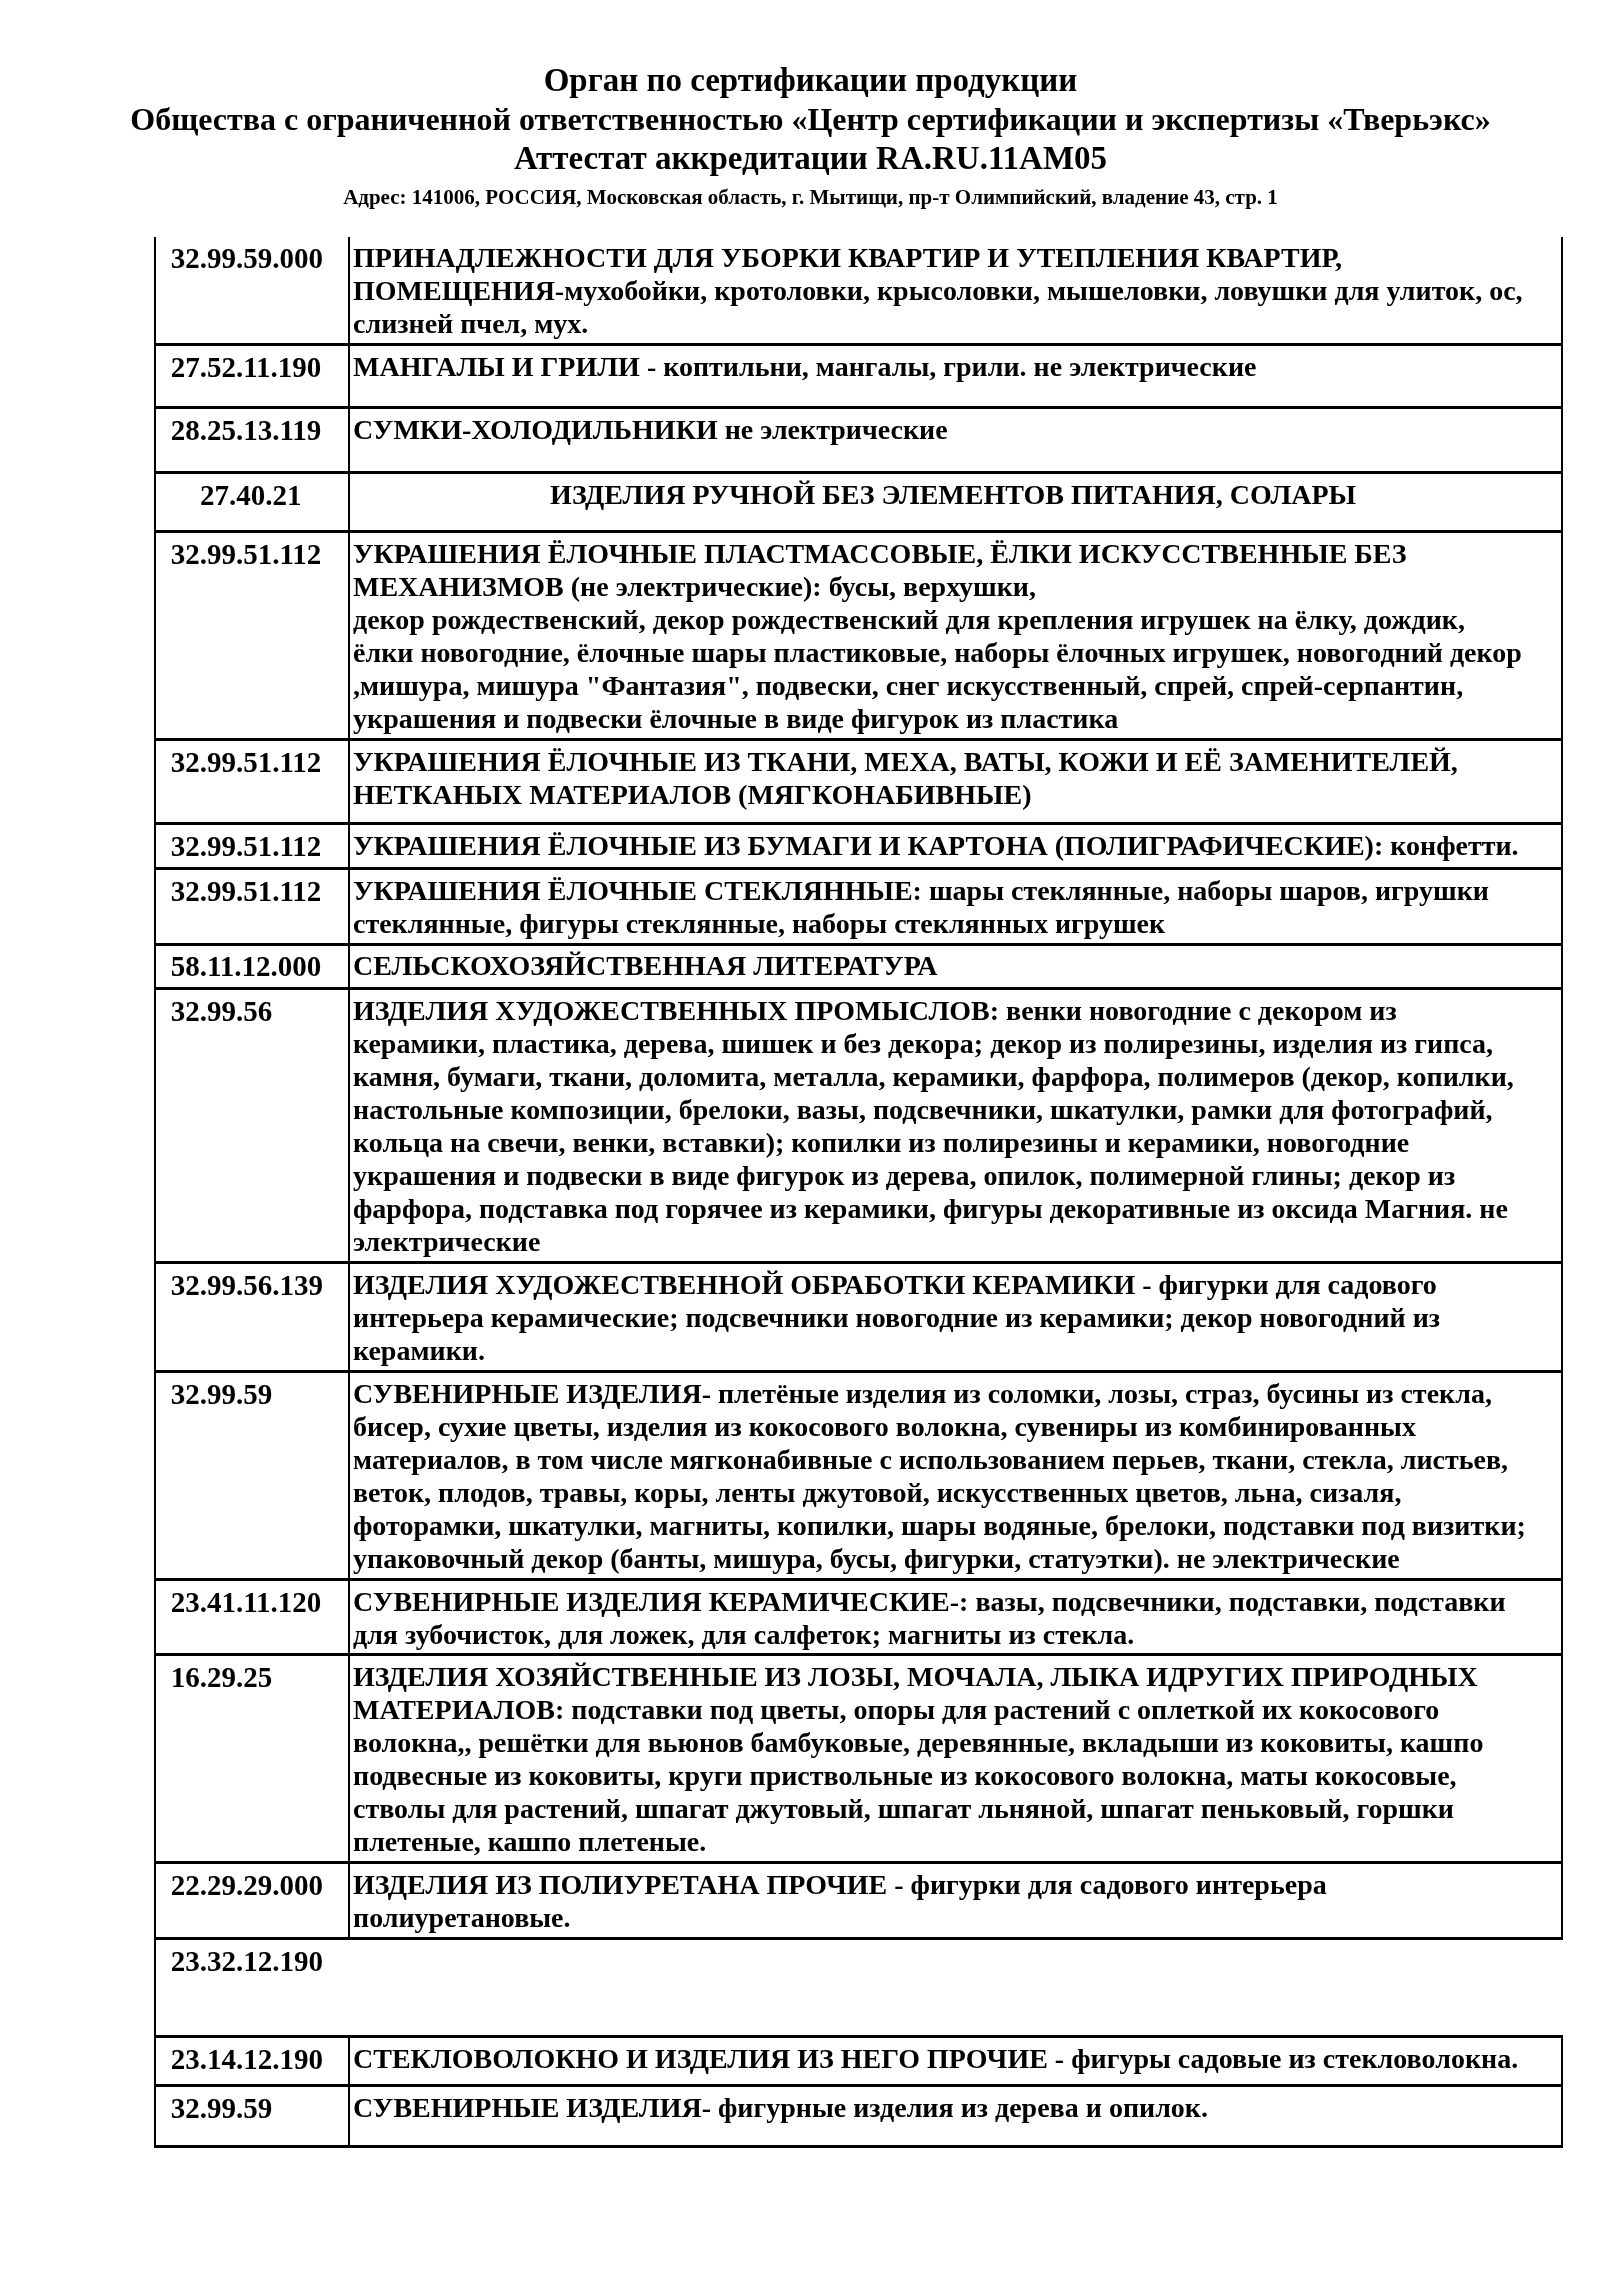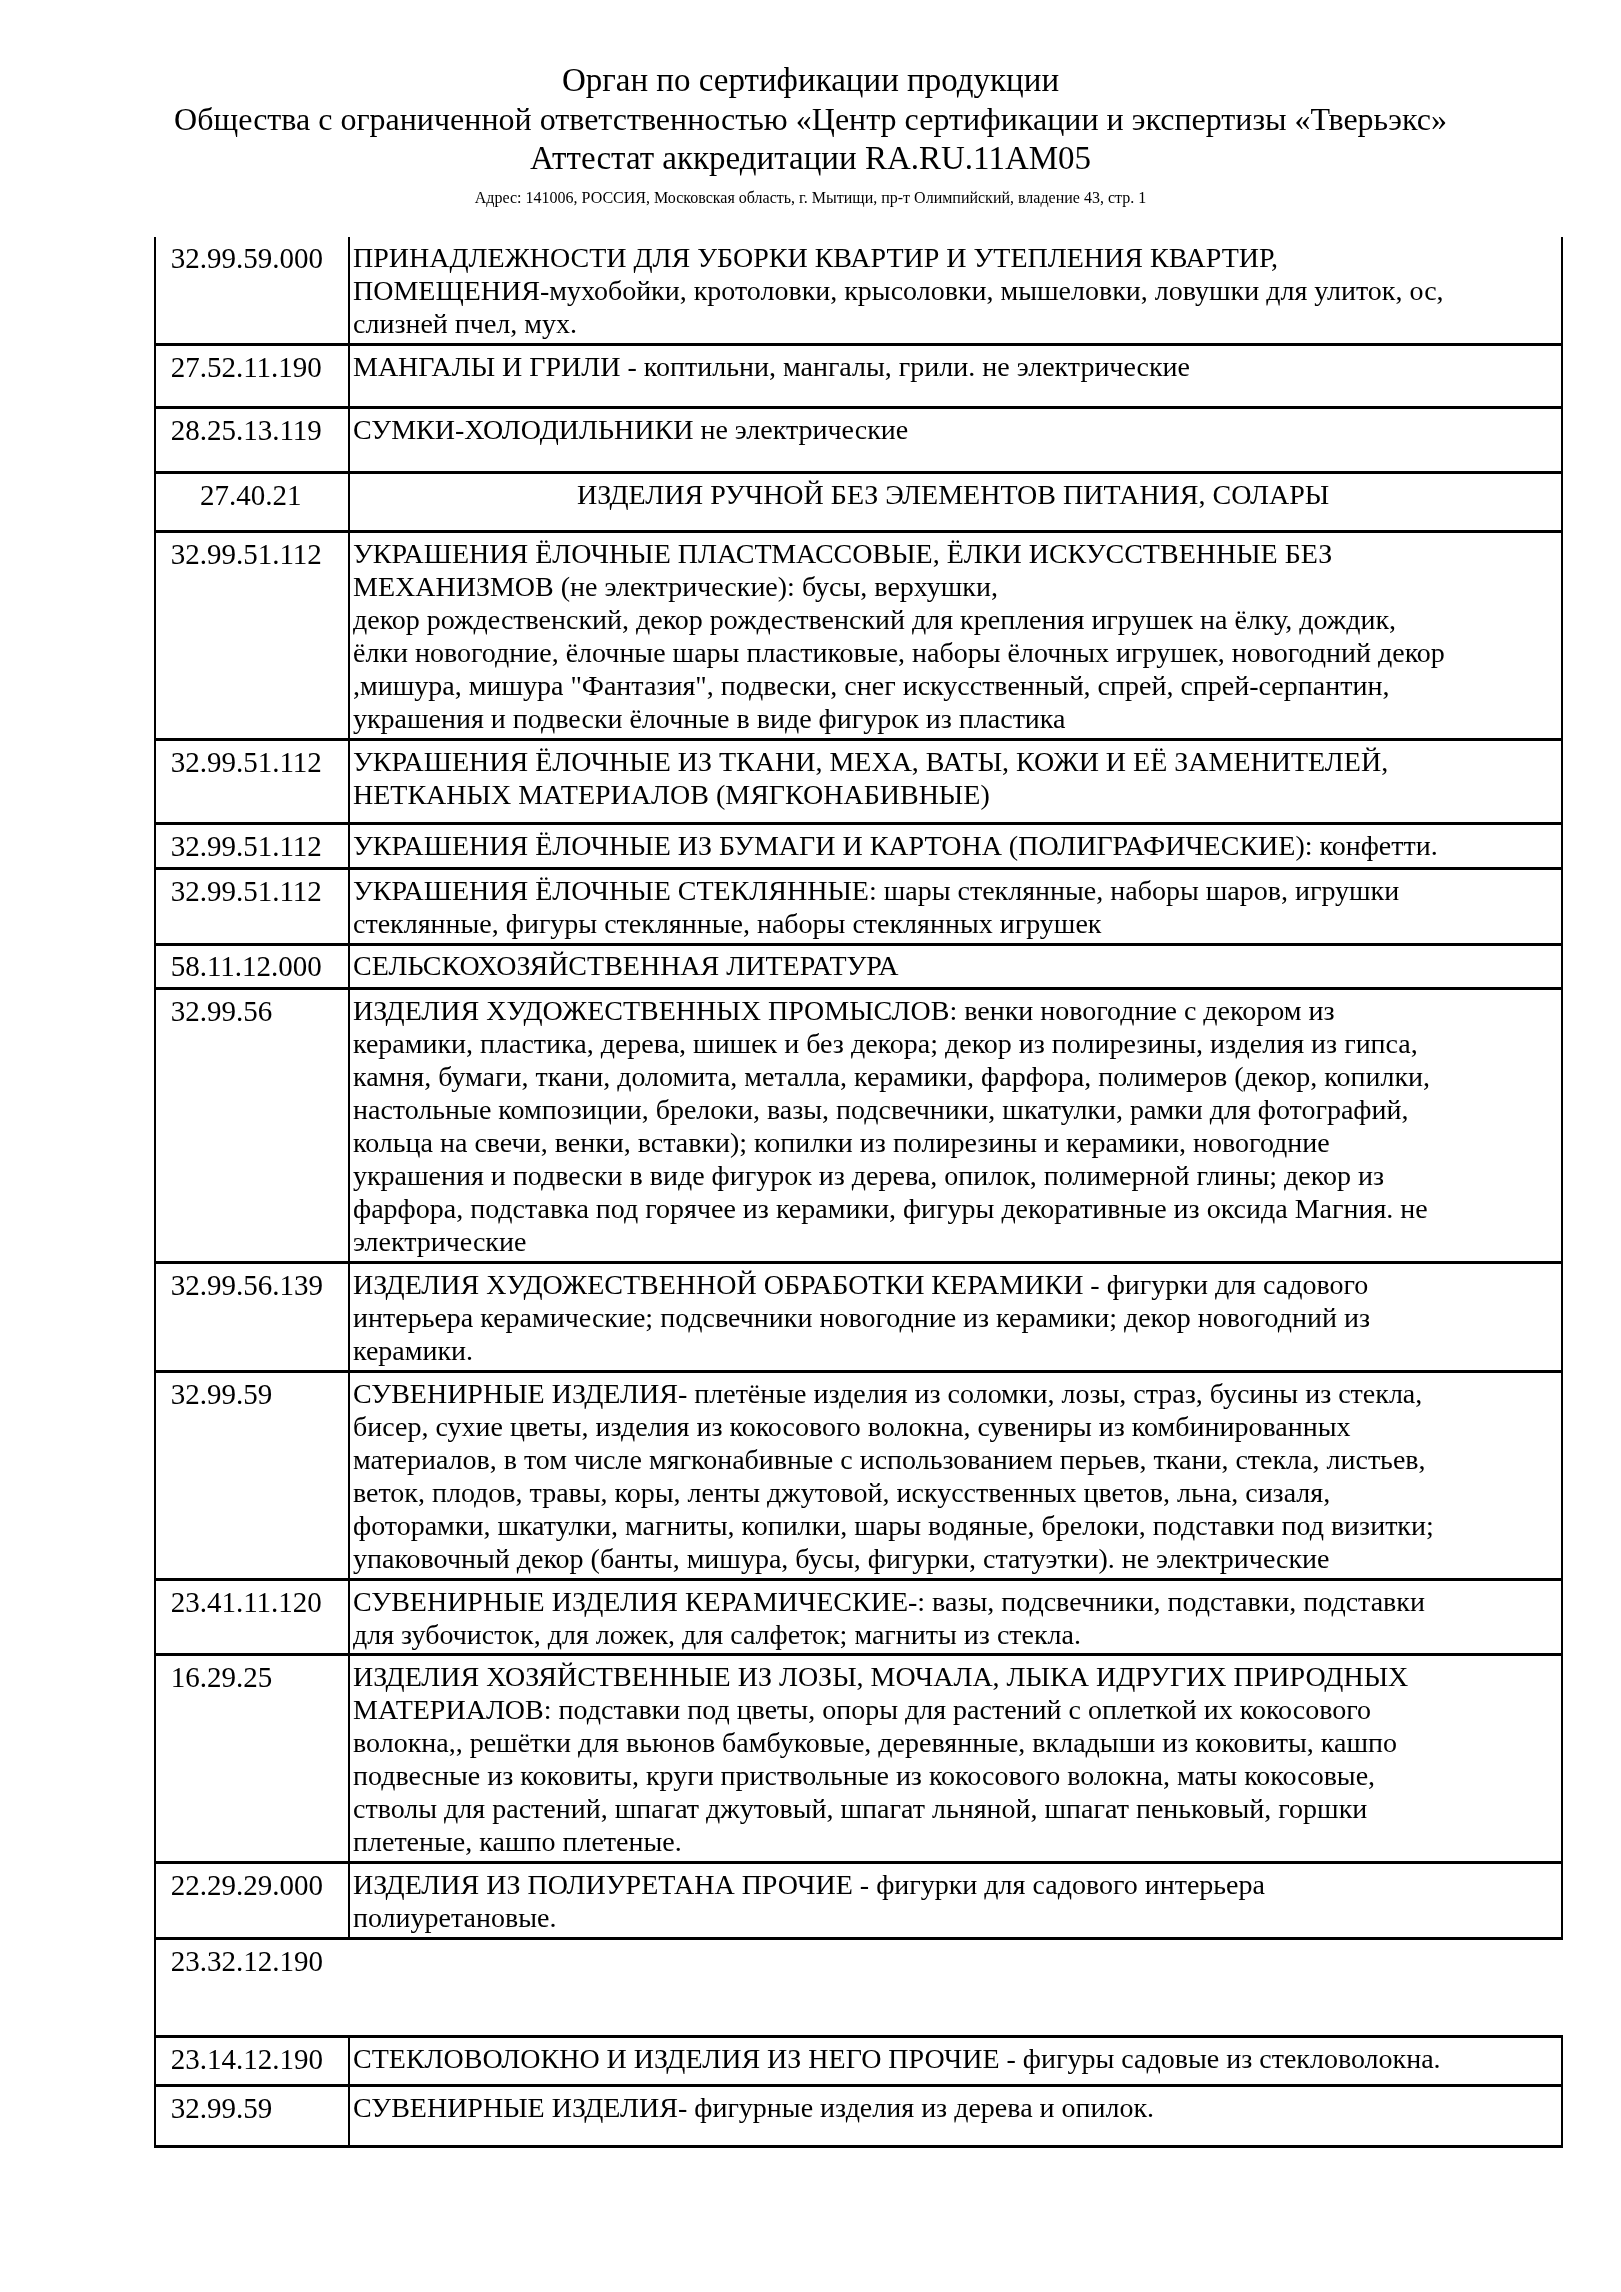--- a/index.html
+++ b/index.html
@@ -2,29 +2,29 @@
 <html lang="ru"><head>
 <meta charset="utf-8">
 <style>
   * { margin: 0; padding: 0; box-sizing: border-box; }
   html, body {
     width: 1621px; height: 2293px;
     background: #ffffff;
     color: #000000;
     font-family: "Liberation Serif", "DejaVu Serif", serif;
   }
-  .page { position: relative; width: 1621px; height: 1874px; background: #fff; }
+  .page { position: relative; width: 1621px; height: 1874px; background: #fff; font-weight: bold; }
 
   
   .doc-header { text-align: center; padding-top: 61px; }
   .h-line { line-height: 39px; }
   .h-line1 { font-size: 33px; }
   .h-line2 { font-size: 32px; }
   .h-line3 { font-size: 33px; }
-  .h-address { font-size: 16px; line-height: 29px; margin-top: 4.9px; }
+  .h-address { font-size: 21px; line-height: 29px; margin-top: 4.9px; }
 
   
   .doc-table {
     margin-top: 25.5px;
     margin-left: 154px;
     width: 1409px;
   }
   .trow {
     display: grid;
     grid-template-columns: 194px 1fr;

